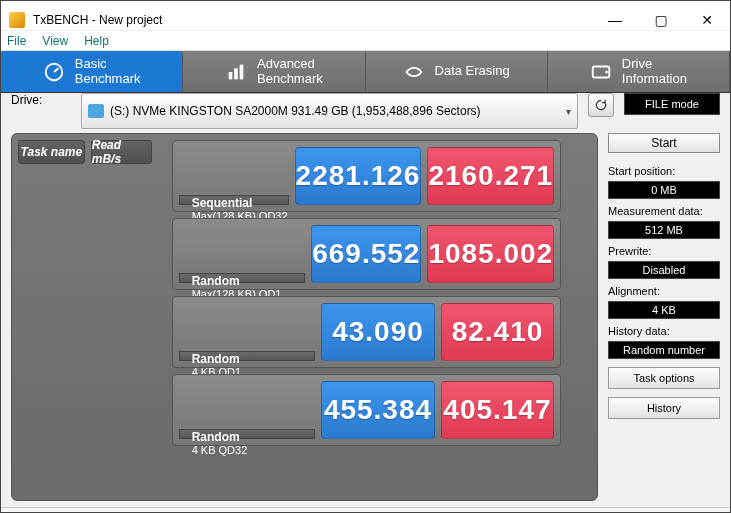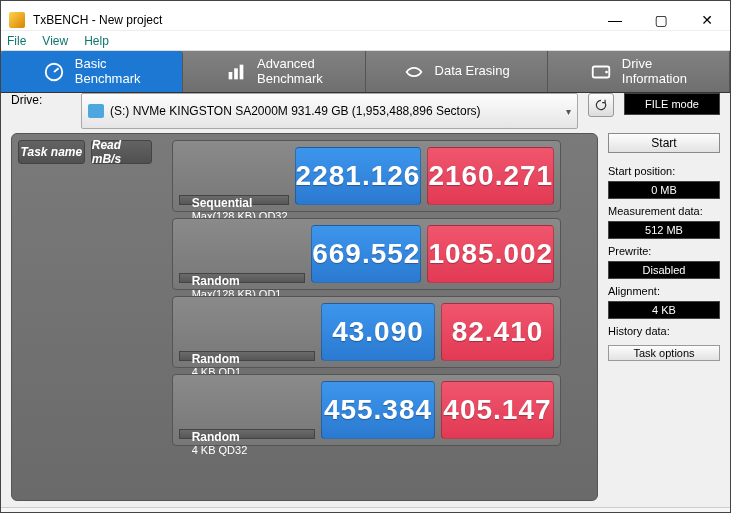--- a/index.html
+++ b/index.html
@@ -32,21 +32,21 @@
   .nameCell { flex: 1.1; background: linear-gradient(#6a6a6a,#575757); border: 1px solid #444; border-radius: 0; color: #fff; display: flex; flex-direction: column; justify-content: flex-start; padding-left: 12px; font-size: 12px; margin-top: 48px; }
   .nameCell .t1 { font-weight: bold; }
   .nameCell .t2 { font-size: 11px; }
   .valCell { flex: 1; border-radius: 4px; display: flex; align-items: center; justify-content: center; color: #fff; font-size: 28px; font-weight: bold; font-family: "Arial Narrow", Arial; letter-spacing: 1px; border:1px solid rgba(0,0,0,.25); text-shadow: 0 1px 1px rgba(0,0,0,.3);}
   .readCell { background: linear-gradient(#3d96ec,#2b7ad1); }
   .writeCell { background: linear-gradient(#f0566d,#e23a55); }
   .sidePanel { width: 112px; display: flex; flex-direction: column; gap: 4px; }
   .startBtn { height: 20px; background: linear-gradient(#fdfdfd,#e2e2e2); border: 1px solid #8a8a8a; font-size: 12px; display: flex; align-items: center; justify-content: center; margin-bottom: 6px; }
   .slabel { font-size: 11px; color: #000; margin-top: 2px; }
   .sval { height: 18px; background: #000; color: #fff; font-size: 11px; display: flex; align-items: center; justify-content: center; border:1px solid #444;}
-  .optbtn { height: 16px; background: linear-gradient(#fdfdfd,#e2e2e2); border: 1px solid #999; font-size: 11px; display:flex;align-items:center;justify-content:center; margin-top: 4px;}
+  .optbtn { height: 22px; background: linear-gradient(#fdfdfd,#e2e2e2); border: 1px solid #999; font-size: 11px; display:flex;align-items:center;justify-content:center; margin-top: 4px;}
   .status { height: 22px; border-top: 1px solid #ccc; font-size: 11px; padding: 3px 8px; color: #555; background:#f6f6f6;}
 </style>
 </head>
 <body>
 
 <div class="titlebar">
   <span class="icon"></span>
   <span class="title">TxBENCH - New project</span>
   <div class="winbtns">
     <div class="winbtn">—</div>
@@ -157,17 +157,19 @@
     <div class="startBtn">Start</div>
     <div class="slabel">Start position:</div>
     <div class="sval">0 MB</div>
     <div class="slabel">Measurement data:</div>
     <div class="sval">512 MB</div>
     <div class="slabel">Prewrite:</div>
     <div class="sval">Disabled</div>
     <div class="slabel">Alignment:</div>
     <div class="sval">4 KB</div>
     <div class="slabel">History data:</div>
+    <div class="sval">Random number</div>
     <div class="optbtn">Task options</div>
+    <div class="optbtn">History</div>
   </div>
 </div>
 
 <div class="status">Basic Benchmark finished successfully.</div>
 
 </body></html>

